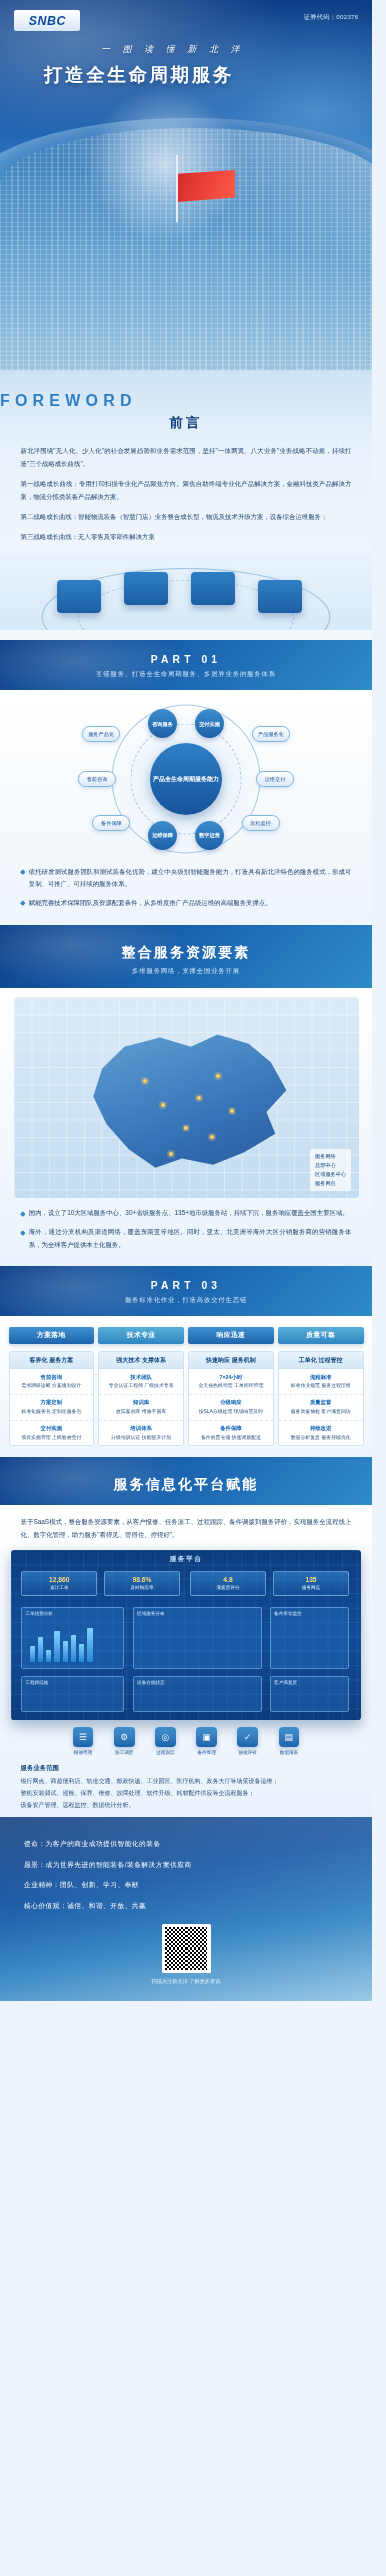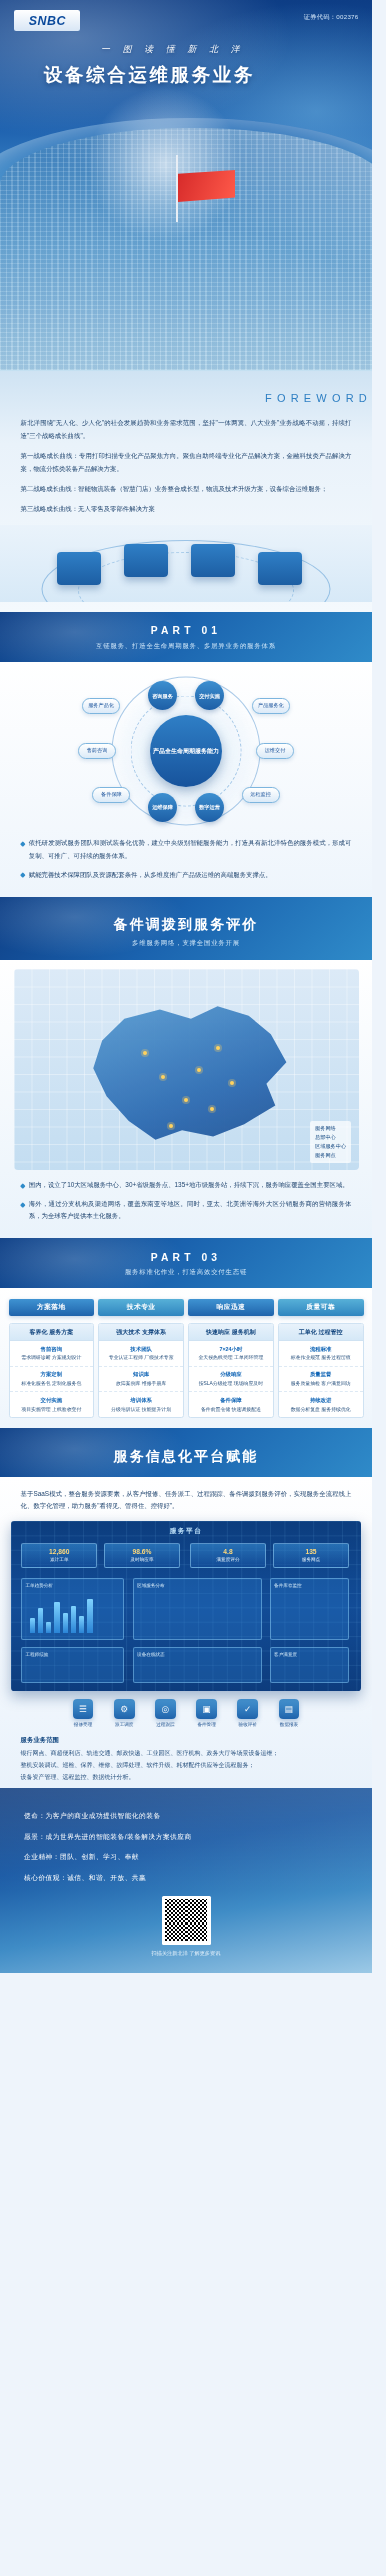--- a/index.html
+++ b/index.html
@@ -82,21 +82,21 @@
     text-shadow:0 1.5px 5.2px rgba(0,40,90,.5);
   }
 
   
   .foreword {
     position:relative;
     background: linear-gradient(180deg,#cfe3f3 0%, #e9f2fa 30%, #f4f9fd 100%);
     padding: 20.6px 0 10.3px 0;
   }
   .fw-en{
-    text-align:right; color:#2e7fc3; font-size:11px; letter-spacing:5.2px; font-weight:normal;
+    text-align:left; color:#2e7fc3; font-size:16px; letter-spacing:5.2px; font-weight:bold;
   }
   .fw-cn{
     text-align:center; color:#12407e; font-size:13.4px; font-weight:bold; letter-spacing:3.1px;
     margin-top:4.1px;
   }
   .fw-body{
     margin:13.4px 20.6px 0 20.6px; font-size:6.4px; line-height:2.0; color:#20456f;
   }
   .fw-body p{ margin-bottom:7.2px; text-align:justify; }
 
@@ -317,25 +317,26 @@
   <section class="hero">
     <div class="sky"></div>
     <div class="curve"></div>
     <div class="bldg"></div>
     <div class="glow"></div>
     <div class="pole"></div>
     <div class="flag"></div>
     <div class="logo">SNBC</div>
     <div class="stockcode">证券代码：002376</div>
     <div class="hero-sub">一 图 读 懂 新 北 洋</div>
-    <div class="hero-title">设备综合运维服务业务</div>
+    <div class="hero-title">打造全生命周期服务</div>
   </section>
 
   <section class="foreword">
     <div class="fw-en">FOREWORD</div>
+    <div class="fw-cn">前言</div>
     <div class="fw-body">
       <p>新北洋围绕"无人化、少人化"的社会发展趋势和业务需求范围，坚持"一体两翼、八大业务"业务战略不动摇，持续打造"三个战略成长曲线"。</p>
       <p>第一战略成长曲线：专用打印扫描专业化产品聚焦方向。聚焦自助终端专业化产品解决方案，金融科技类产品解决方案，物流分拣类装备产品解决方案。</p>
       <p>第二战略成长曲线：智能物流装备（智慧门店）业务整合成长型，物流及技术升级方案，设备综合运维服务；</p>
       <p>第三战略成长曲线：无人零售及零部件解决方案</p>
     </div>
     <div class="fw-art">
       <div class="ring"></div>
       <div class="ring2"></div>
       <div class="pill p1"></div>
@@ -368,21 +369,21 @@
       <div class="tag" style="left:70px; bottom:6.2px;">运维保障</div>
       <div class="tag" style="right:70px;bottom:6.2px;">数字运营</div>
     </div>
     <div class="bullets">
       <div class="b">依托研发测试服务团队和测试装备化优势，建立中央级别智能服务能力，打造具有新北洋特色的服务模式，形成可复制、可推广、可持续的服务体系。</div>
       <div class="b">赋能完善技术保障团队及资源配套条件，从多维度推广产品级运维的高端服务支撑点。</div>
     </div>
   </section>
 
   <section class="part-head">
-    <div class="part-title">备件调拨到服务评价</div>
+    <div class="part-title">整合服务资源要素</div>
     <div class="part-desc">多维服务网络，支撑全国业务开展</div>
   </section>
   <section class="p2-body">
     <div class="mapwrap">
       <div class="grid"></div>
       <div class="china"></div>
       <div class="dot" style="left:202px; top:77px;"></div>
       <div class="dot" style="left:183px; top:99px;"></div>
       <div class="dot" style="left:216px; top:112px;"></div>
       <div class="dot" style="left:170px; top:129px;"></div>

